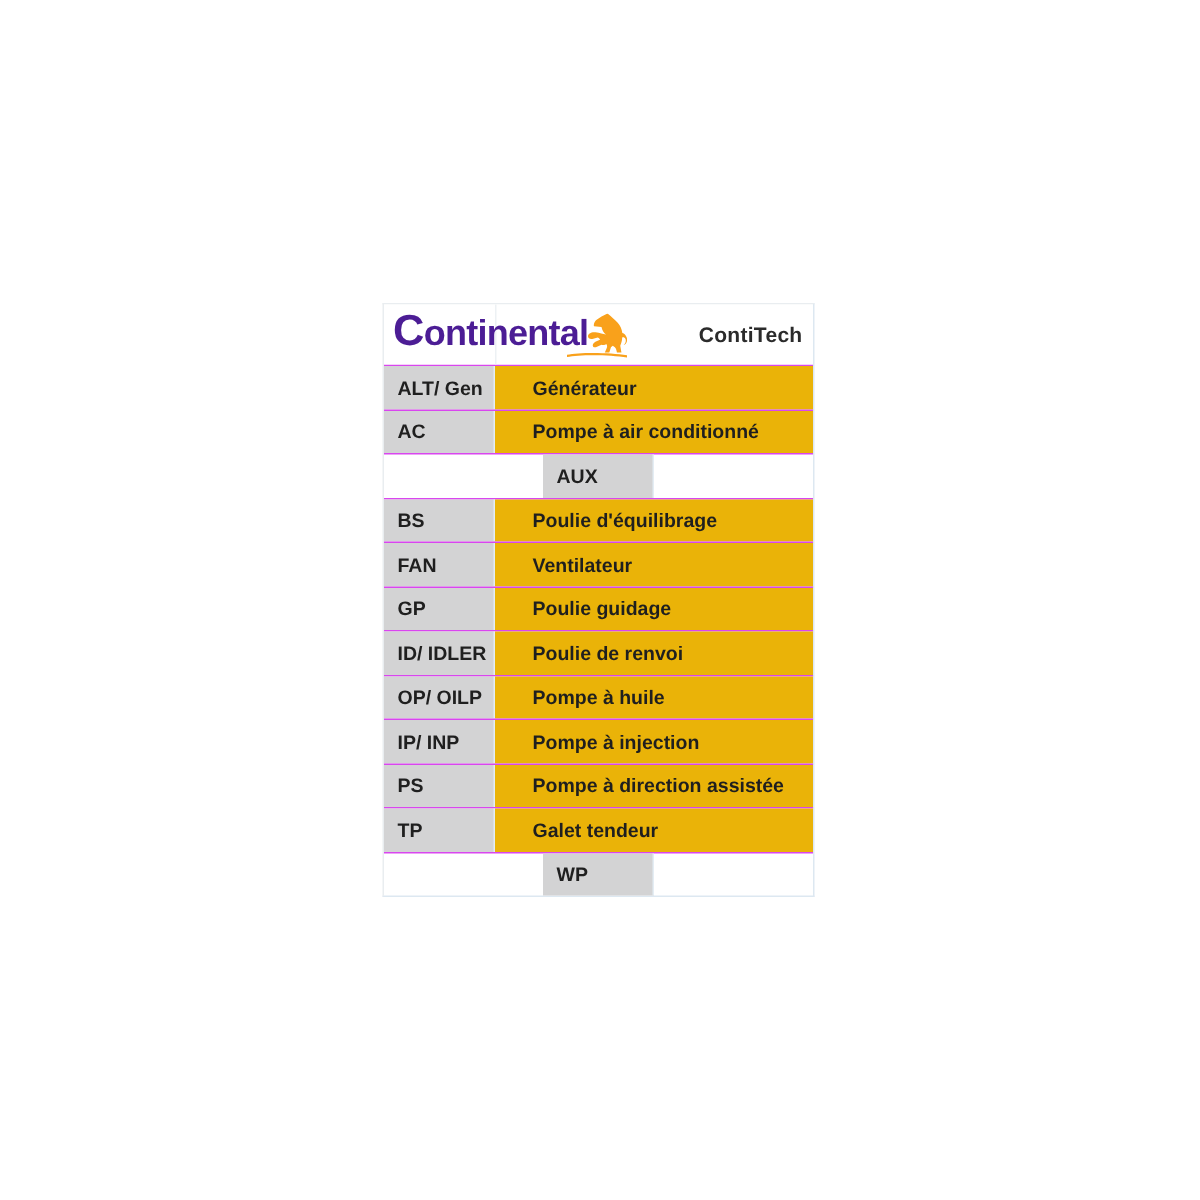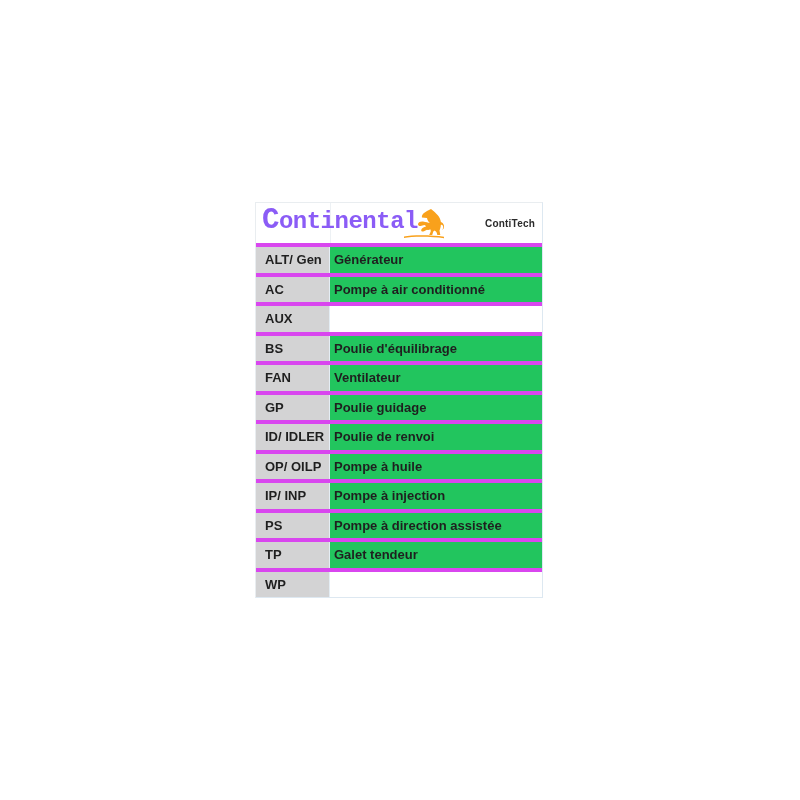--- a/index.html
+++ b/index.html
@@ -46,73 +46,74 @@
     width: 1px;
     background: #edf1f4;
   }
   .logo {
     display: flex;
     align-items: flex-start;
     position: relative;
     z-index: 1;
   }
   .logo-word {
-    font-family: Liberation Mono, monospace;
+    font-family: Liberation Sans, sans-serif;
     font-weight: bold;
     font-size: 24px;
     line-height: 26px;
     letter-spacing: -0.5px;
-    color: #8b5cf6;
+    color: #4c1d95;
     white-space: nowrap;
   }
   .logo-word::first-letter {
     font-size: 29px;
   }
   .horse-svg {
     width: 40px;
     height: 30px;
     margin-left: -14px;
     margin-top: 1px;
     flex: none;
   }
   .contitech {
-    font-size: 10px;
+    font-size: 14px;
     font-weight: bold;
     color: #2b2b2b;
     letter-spacing: 0.2px;
     position: relative;
     z-index: 1;
   }
   .row {
     flex: 1 1 0;
     display: flex;
-    border-top: 4px solid #d946ef;
+    border-top: 1px solid #d946ef;
     min-height: 0;
+    justify-content: center;
   }
   .cell {
     font-size: 13px;
     font-weight: bold;
     color: #1f1f1f;
     display: flex;
     align-items: center;
     box-sizing: border-box;
     white-space: nowrap;
     overflow: hidden;
   }
   .cell.abbr {
     width: 74px;
     flex: none;
     background: #d3d3d4;
     padding-left: 9px;
     border-right: 1px solid #e4edf4;
   }
   .cell.desc {
     flex: 1;
-    background: #22c55e;
-    padding-left: 4px;
+    background: #eab308;
+    padding-left: 25px;
   }
 </style>
 </head>
 <body>
 
 <div class="card">
 
   <div class="header">
     <div class="logo">
       <span class="logo-word">Continental</span>

